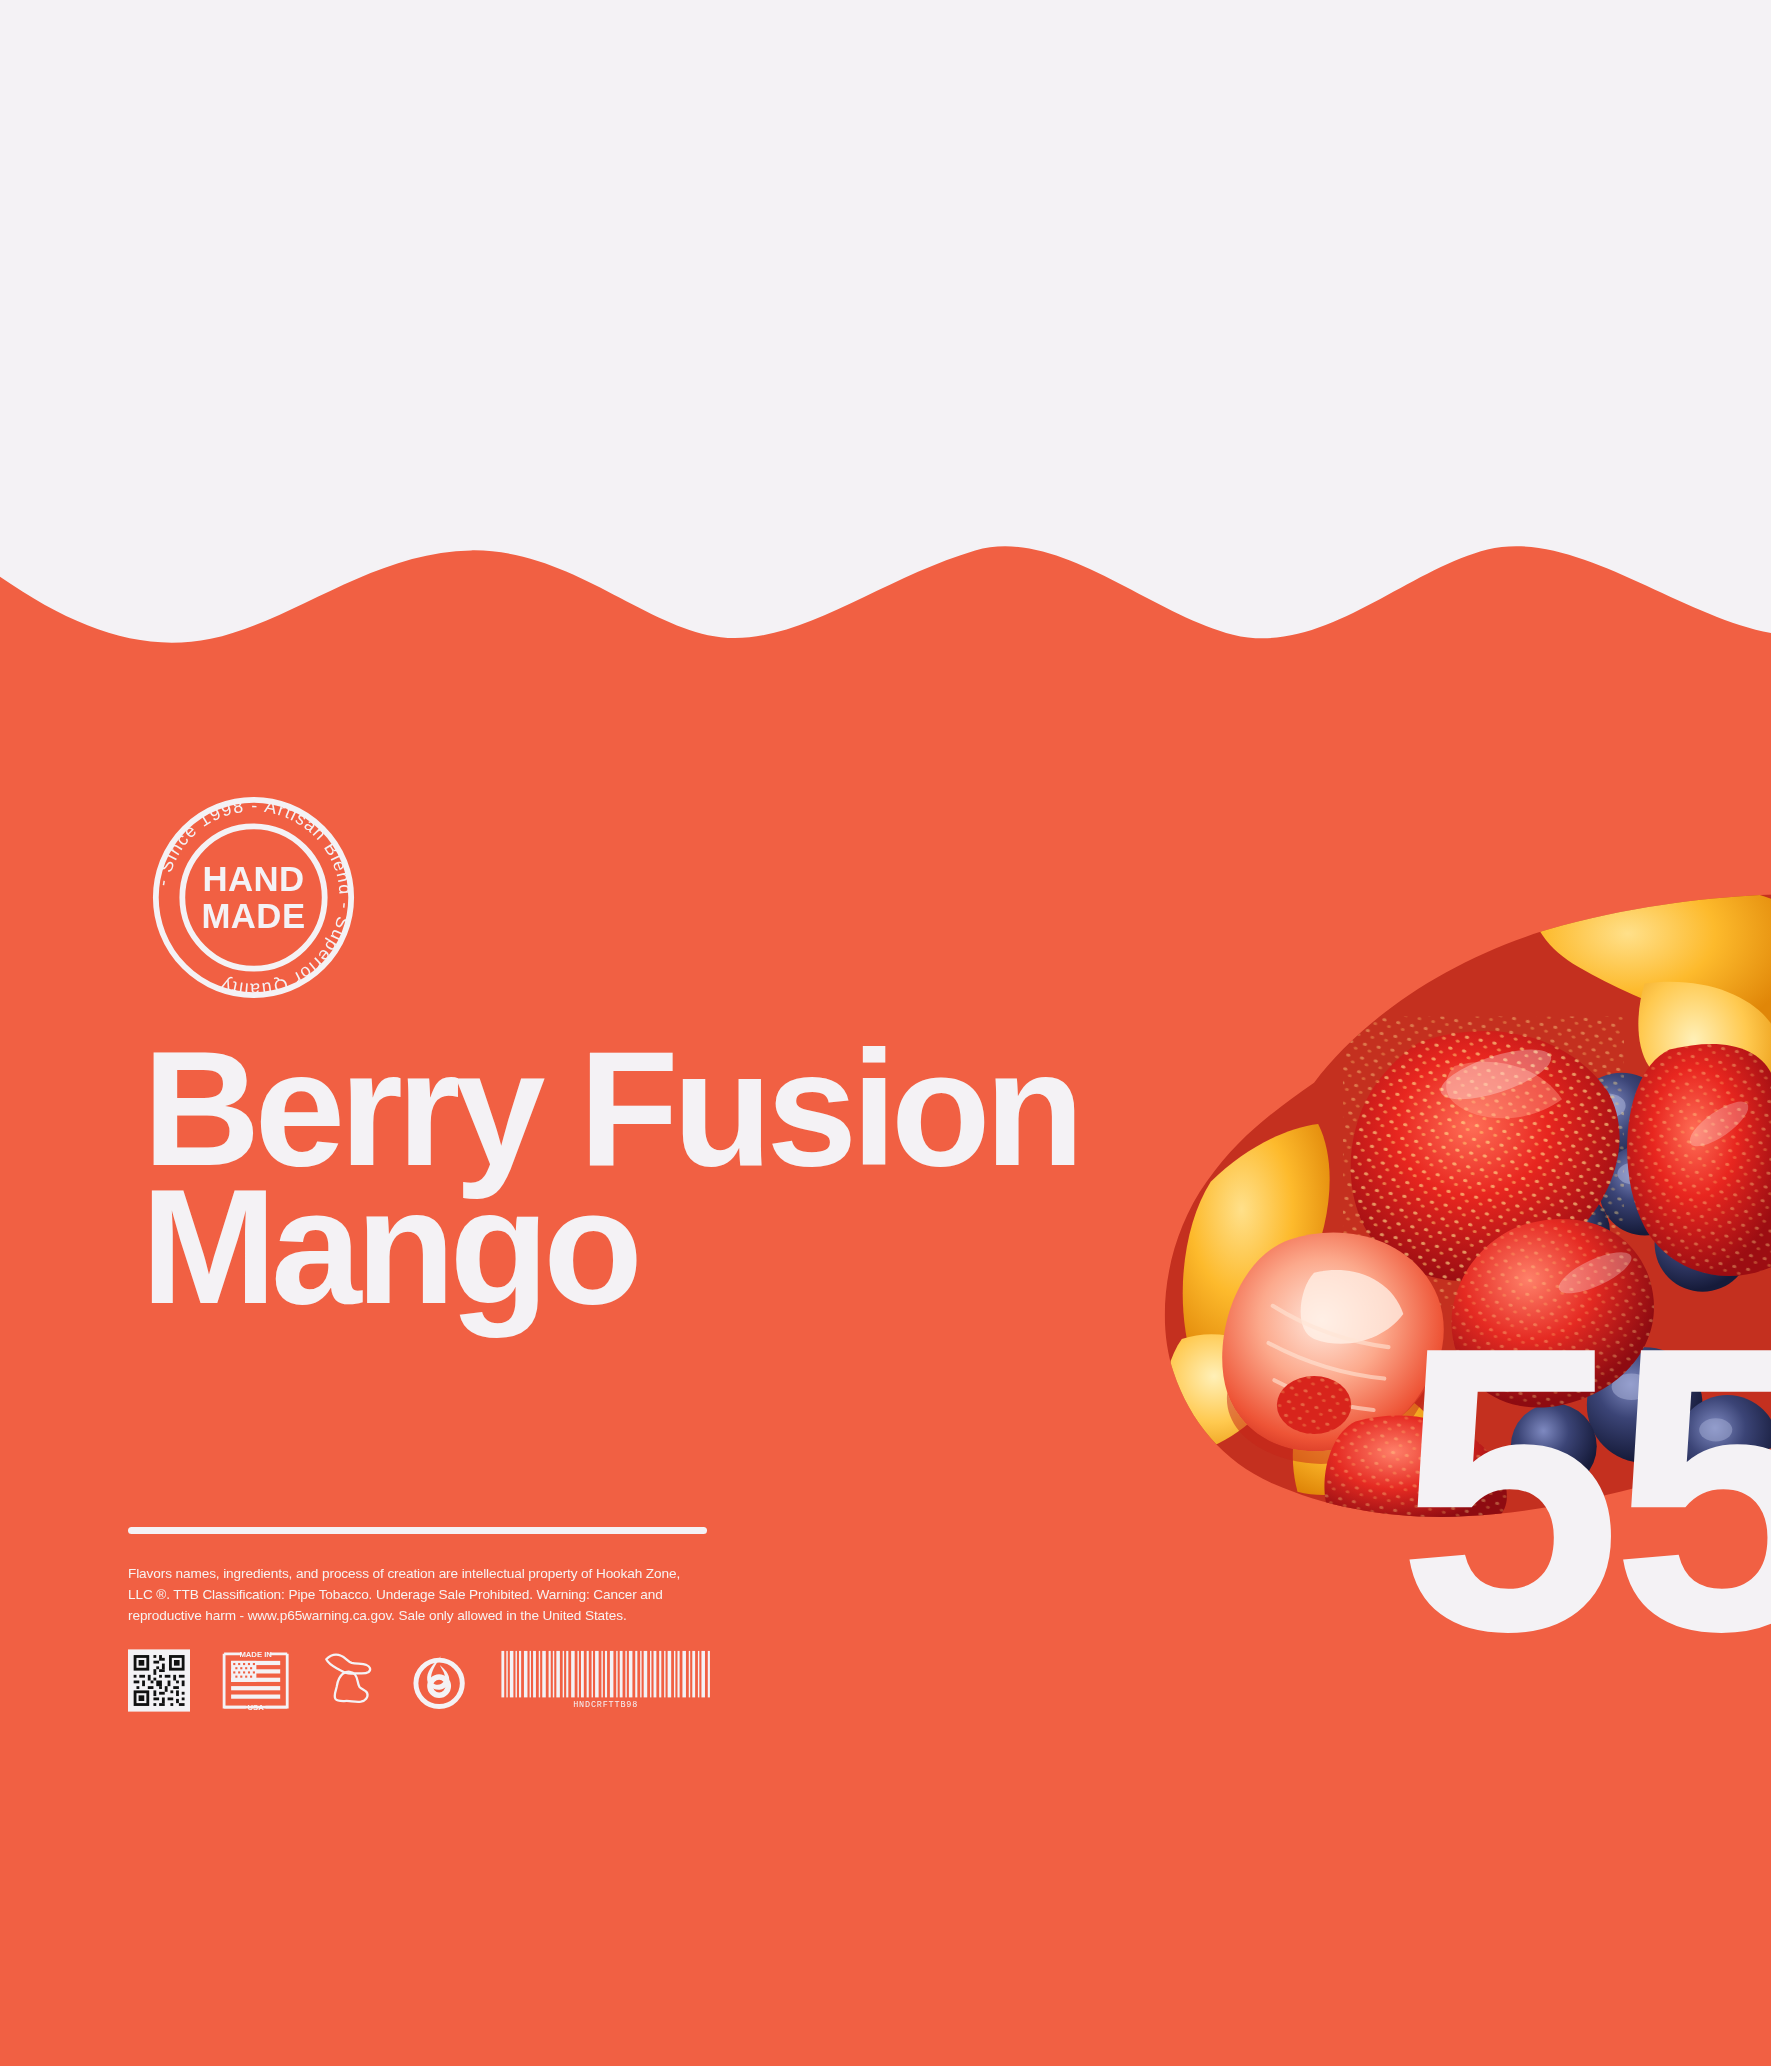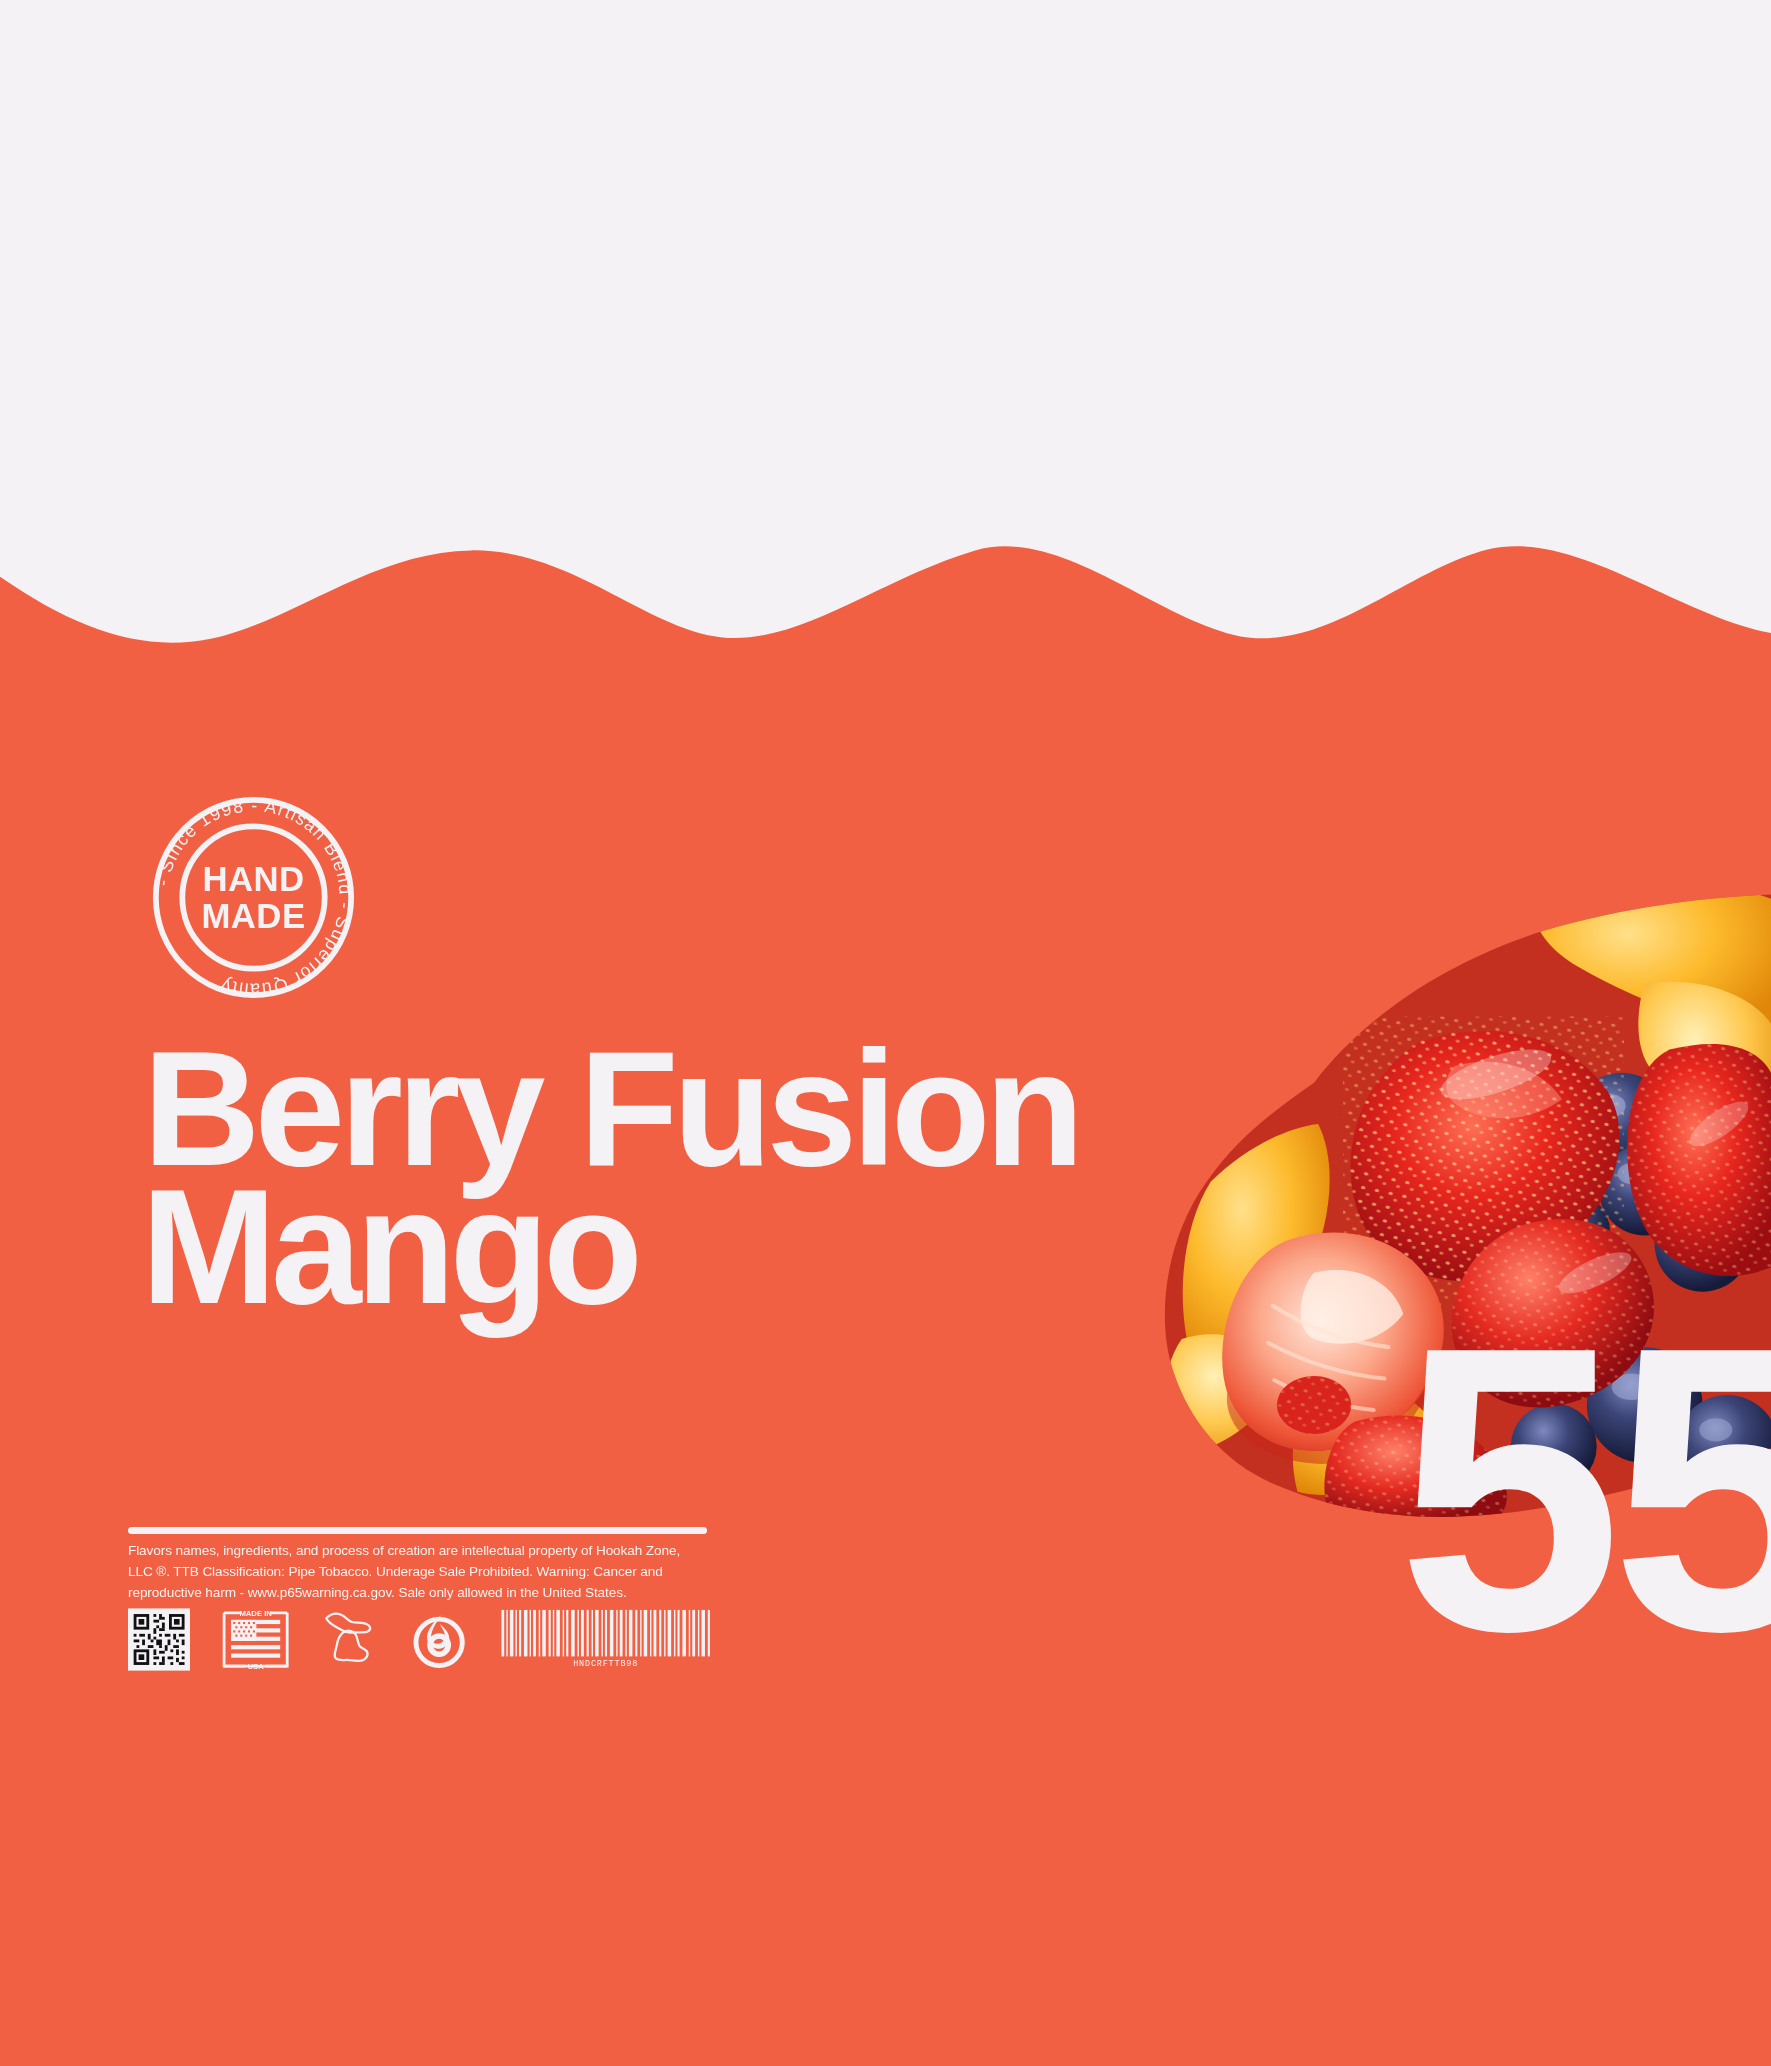--- a/index.html
+++ b/index.html
@@ -58,29 +58,30 @@
     z-index:7;
     white-space:nowrap;
   }
 
   
   .footer{position:absolute;left:128px;top:1527px;width:583px;z-index:8;}
   .divider{
     width:579px;height:7.4px;background:#F4F2F5;border-radius:5px;
   }
   .legal{
-    margin-top:7px;
+    margin-top:30px;
     color:#F7F3F2;
     font-size:13.6px;
     line-height:1.52;
     letter-spacing:-0.1px;
     width:579px;
     font-family:"Liberation Sans", sans-serif;
   }
   .icon-row{
+    margin-top:18px;
     display:flex;align-items:flex-start;gap:32px;height:76px;
   }
   .icon-row svg{display:block;}
 </style>
 </head>
 <body>
 
 <div id="label-canvas">
 
   <div class="wave-band">

